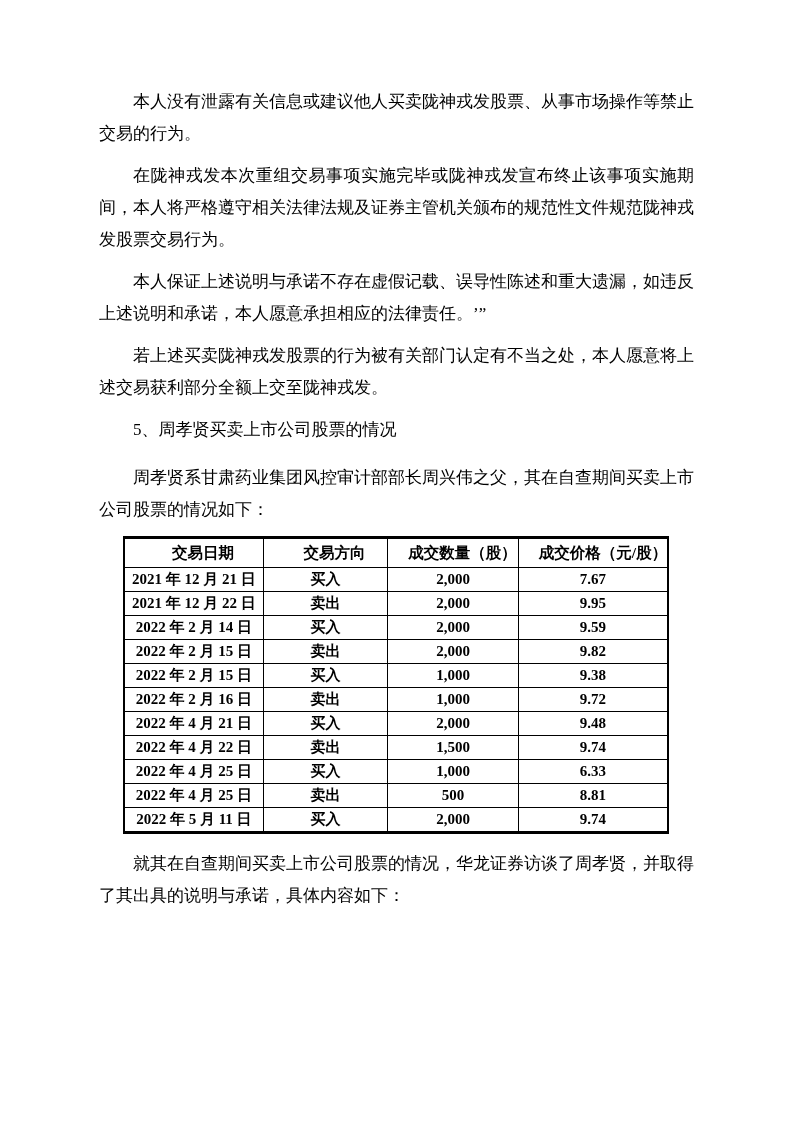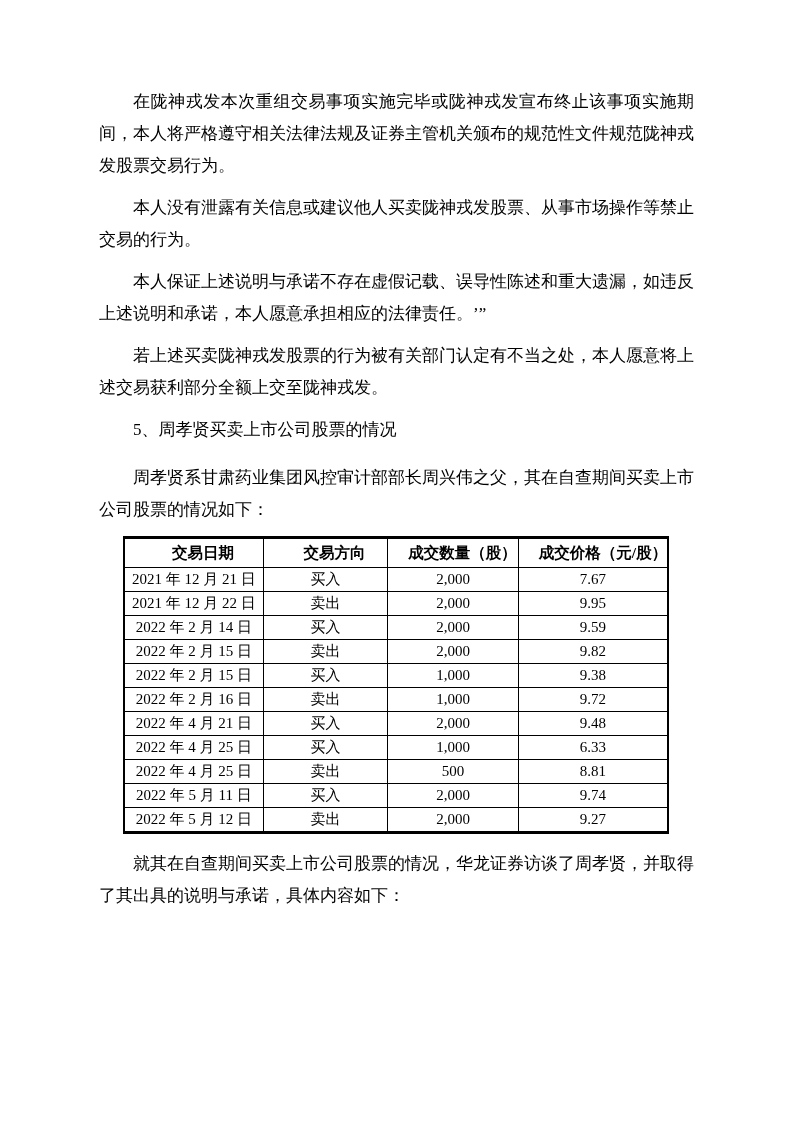--- a/index.html
+++ b/index.html
@@ -59,36 +59,36 @@
     white-space: nowrap;
   }
   table.trade-table th {
     font-weight: bold;
     height: 28px;
     font-size: 15.5px;
     padding-left: 20px;
   }
   table.trade-table td {
     height: 23px;
-    font-weight: normal;
+    font-weight: bold;
   }
   .col-date  { width: 25.6%; }
   .col-dir   { width: 22.9%; }
   .col-qty   { width: 24.0%; }
   .col-price { width: 27.5%; }
 </style>
 </head>
 <body>
 
 <div class="page">
   <div class="content">
 
+    <p class="para">本人没有泄露有关信息或建议他人买卖陇神戎发股票、从事市场操作等禁止交易的行为。</p>
+
     <p class="para">在陇神戎发本次重组交易事项实施完毕或陇神戎发宣布终止该事项实施期间，本人将严格遵守相关法律法规及证券主管机关颁布的规范性文件规范陇神戎发股票交易行为。</p>
-
-    <p class="para">本人没有泄露有关信息或建议他人买卖陇神戎发股票、从事市场操作等禁止交易的行为。</p>
 
     <p class="para">本人保证上述说明与承诺不存在虚假记载、误导性陈述和重大遗漏，如违反上述说明和承诺，本人愿意承担相应的法律责任。’”</p>
 
     <p class="para">若上述买卖陇神戎发股票的行为被有关部门认定有不当之处，本人愿意将上述交易获利部分全额上交至陇神戎发。</p>
 
     <p class="heading">5、周孝贤买卖上市公司股票的情况</p>
 
     <p class="para">周孝贤系甘肃药业集团风控审计部部长周兴伟之父，其在自查期间买卖上市公司股票的情况如下：</p>
 
     <table class="trade-table">
@@ -143,43 +143,43 @@
             <td>1,000</td>
             <td>9.72</td>
           </tr>
           <tr>
             <td>2022 年 4 月 21 日</td>
             <td>买入</td>
             <td>2,000</td>
             <td>9.48</td>
           </tr>
           <tr>
+            <td>2022 年 4 月 22 日</td>
+            <td>卖出</td>
+            <td>1,500</td>
+            <td>9.74</td>
+          </tr>
+          <tr>
             <td>2022 年 4 月 25 日</td>
             <td>买入</td>
             <td>1,000</td>
             <td>6.33</td>
           </tr>
           <tr>
             <td>2022 年 4 月 25 日</td>
             <td>卖出</td>
             <td>500</td>
             <td>8.81</td>
           </tr>
           <tr>
             <td>2022 年 5 月 11 日</td>
             <td>买入</td>
             <td>2,000</td>
             <td>9.74</td>
           </tr>
-          <tr>
-            <td>2022 年 5 月 12 日</td>
-            <td>卖出</td>
-            <td>2,000</td>
-            <td>9.27</td>
-          </tr>
         </tbody>
     </table>
 
     <p class="para">就其在自查期间买卖上市公司股票的情况，华龙证券访谈了周孝贤，并取得了其出具的说明与承诺，具体内容如下：</p>
 
 
   </div>
 </div>
 
 </body></html>

